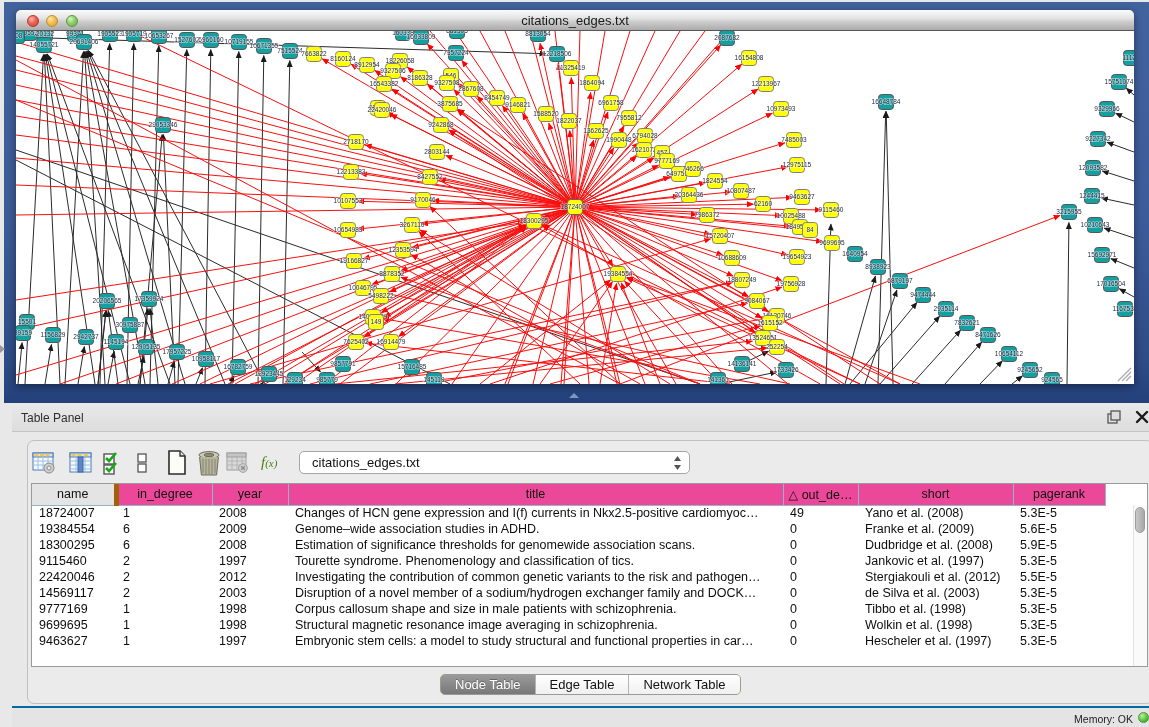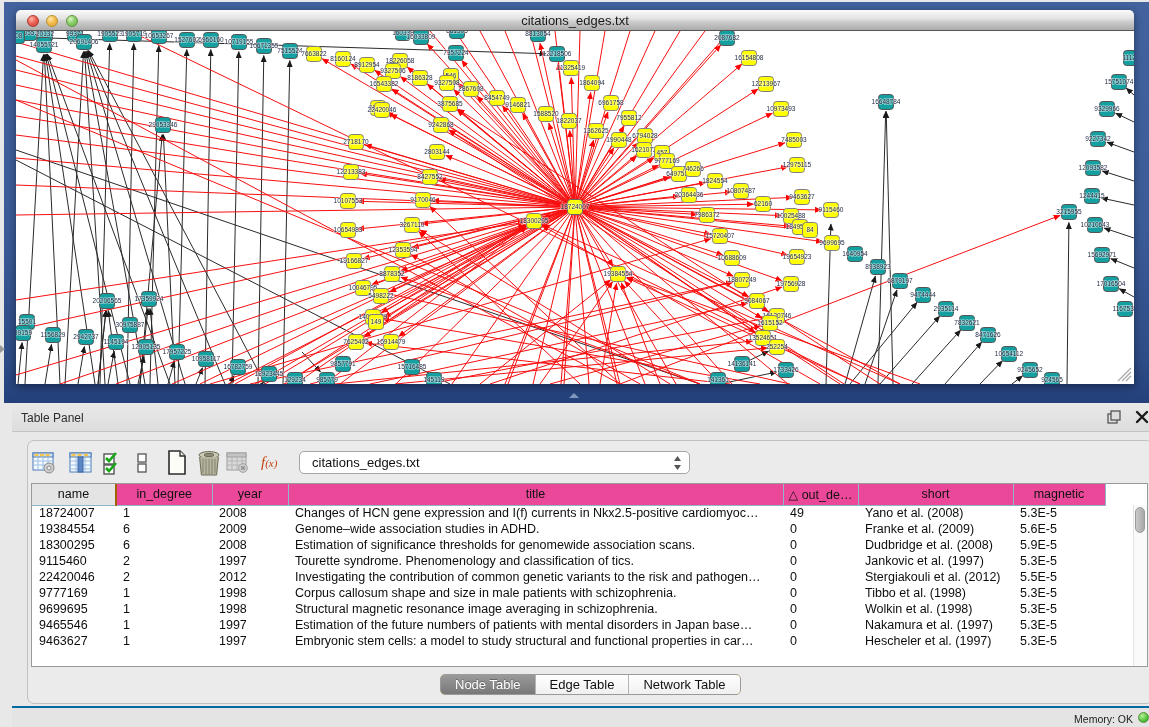--- a/index.html
+++ b/index.html
@@ -10,21 +10,21 @@
 .tl{position:absolute;top:5px;width:12px;height:12px;border-radius:50%}
 #gfx{position:absolute;left:0;top:21px;width:1118px;height:353px;background:#fff;overflow:hidden}
 #tpanel{position:absolute;left:12px;top:403px;width:1149px;height:324px;background:#e8e8e8}
 #tphead{position:absolute;left:0;top:0;width:100%;height:29px;background:linear-gradient(180deg,#e9e9e9,#dddddd);border-bottom:1px solid #c4c4c4}
 #tphead .t{position:absolute;left:9px;top:8px;font-size:12px;color:#2e2e2e}
 #box{position:absolute;left:15px;top:37px;width:1126px;height:264px;background:#ebebeb;border:1px solid #c0c0c0;border-radius:7px}
 #combo{position:absolute;left:287px;top:48px;width:391px;height:23px;background:#fff;border:1px solid #a6a6a6;border-radius:5px;font-size:13px;color:#111;line-height:21px;padding-left:12px}
 #tablewrap{position:absolute;left:19px;top:80px;width:1117px;height:184px;background:#fff;border:1px solid #9a9a9a;overflow:hidden}
 table{border-collapse:collapse;table-layout:fixed;width:1073px;font-size:12.5px}
 th{height:21px;background:#ec4899;border-right:1px solid #8fb6cc;border-bottom:1px solid #8fb6cc;font-weight:normal;font-size:12.5px;color:#111;padding:0}
-th.c0{background:#e4e4e4;border-right:2px solid #a16207}
+th.c0{background:#e4e4e4;border-right:5px solid #a16207}
 td{height:16px;padding:0 0 0 7px;white-space:nowrap;overflow:hidden;color:#0d0d0d}
 .c0{width:84px}.c1{width:96px}.c2{width:76px}.c3{width:495px}.c4{width:75px}.c5{width:155px}.c6{width:92px}
 td.c2,td.c4{}
 #vscroll{position:absolute;left:1121px;top:102px;width:14px;height:161px;background:#fafafa;border-left:1px solid #e3e3e3}
 #vthumb{position:absolute;left:1px;top:2px;width:10px;height:26px;border-radius:5px;background:linear-gradient(90deg,#c9c9c9,#a8a8a8);border:1px solid #9b9b9b}
 #segs{position:absolute;left:428px;top:271px;height:21px;display:flex;border:1px solid #9a9a9a;border-radius:5px;overflow:hidden;background:#eab308}
 .seg{font-size:13px;line-height:19px;padding:0 14px;color:#111;background:linear-gradient(180deg,#ffffff,#f0f0f0);border-right:1px solid #b5b5b5}
 .seg.on{background:linear-gradient(180deg,#9a9a9a,#787878);color:#fff;text-shadow:0 -1px 0 rgba(0,0,0,.3)}
 .seg:last-child{border-right:none}
 #membar{position:absolute;left:0;top:303px;width:1149px;height:21px;background:#e4e4e4;border-top:2px solid #0369a1}
@@ -628,38 +628,38 @@
     <path d="M3.6,7 L5.4,25 L20.6,25 L22.4,7" fill="#b5b5a0" stroke="#6c6c58"></path>
     <path d="M7,9 V23 M10,9 V24 M13,9 V24 M16,9 V24 M19,9 V23" stroke="#83836e" fill="none"></path>
   </svg>
   <svg class="icon" style="left:214px;top:49px" width="23" height="22" viewBox="0 0 23 22">
     <rect x="1" y="1" width="19" height="17" fill="#d9d9d9" stroke="#9f9f9f"></rect>
     <rect x="1" y="1" width="19" height="4" fill="#c4c4c4" stroke="#9f9f9f"></rect>
     <path d="M1,9 H20 M1,13 H20 M6,5 V18 M11,5 V18 M16,5 V18" stroke="#b5b5b5" fill="none"></path>
     <circle cx="17" cy="16" r="4.4" fill="#cdcdcd" stroke="#a5a5a5"></circle>
     <path d="M15.2,14.2 L18.8,17.8 M18.8,14.2 L15.2,17.8" stroke="#8d8d8d" stroke-width="1.4"></path>
   </svg>
-  <div style="position:absolute;left:249px;top:51px;font:italic 15px 'Liberation Serif',serif;color:#c2410c">f<span style="font-size:11px">(x)</span></div>
+  <div style="position:absolute;left:249px;top:51px;font:italic 15px 'Liberation Serif',serif;color:#4d7c0f">f<span style="font-size:11px">(x)</span></div>
   <div id="combo">citations_edges.txt
     <svg style="position:absolute;right:7px;top:4px" width="9" height="14" viewBox="0 0 9 14">
           <path d="M4.5,0 L8,5 L1,5 Z" fill="#555"></path>
           <path d="M4.5,14 L8,9 L1,9 Z" fill="#555"></path>
         </svg>
   </div>
   <div id="tablewrap">
    <table>
     <tbody>
             <tr>
               <th class="c0">name</th>
               <th class="c1">in_degree</th>
               <th class="c2">year</th>
               <th class="c3">title</th>
               <th class="c4">△ out_de…</th>
               <th class="c5">short</th>
-              <th class="c6">magnetic</th>
+              <th class="c6">pagerank</th>
             </tr>
     <tr>
               <td class="c0">18724007</td>
               <td class="c1">1</td>
               <td class="c2">2008</td>
               <td class="c3">Changes of HCN gene expression and I(f) currents in Nkx2.5-positive cardiomyoc…</td>
               <td class="c4">49</td>
               <td class="c5">Yano et al. (2008)</td>
               <td class="c6">5.3E-5</td>
             </tr>
@@ -693,44 +693,44 @@
             <tr>
               <td class="c0">22420046</td>
               <td class="c1">2</td>
               <td class="c2">2012</td>
               <td class="c3">Investigating the contribution of common genetic variants to the risk and pathogen…</td>
               <td class="c4">0</td>
               <td class="c5">Stergiakouli et al. (2012)</td>
               <td class="c6">5.5E-5</td>
             </tr>
             <tr>
+              <td class="c0">14569117</td>
+              <td class="c1">2</td>
+              <td class="c2">2003</td>
+              <td class="c3">Disruption of a novel member of a sodium/hydrogen exchanger family and DOCK…</td>
+              <td class="c4">0</td>
+              <td class="c5">de Silva et al. (2003)</td>
+              <td class="c6">5.3E-5</td>
+            </tr>
+            <tr>
               <td class="c0">9777169</td>
               <td class="c1">1</td>
               <td class="c2">1998</td>
               <td class="c3">Corpus callosum shape and size in male patients with schizophrenia.</td>
               <td class="c4">0</td>
               <td class="c5">Tibbo et al. (1998)</td>
               <td class="c6">5.3E-5</td>
             </tr>
             <tr>
               <td class="c0">9699695</td>
               <td class="c1">1</td>
               <td class="c2">1998</td>
               <td class="c3">Structural magnetic resonance image averaging in schizophrenia.</td>
               <td class="c4">0</td>
               <td class="c5">Wolkin et al. (1998)</td>
-              <td class="c6">5.3E-5</td>
-            </tr>
-            <tr>
-              <td class="c0">9465546</td>
-              <td class="c1">1</td>
-              <td class="c2">1997</td>
-              <td class="c3">Estimation of the future numbers of patients with mental disorders in Japan base…</td>
-              <td class="c4">0</td>
-              <td class="c5">Nakamura et al. (1997)</td>
               <td class="c6">5.3E-5</td>
             </tr>
             <tr>
               <td class="c0">9463627</td>
               <td class="c1">1</td>
               <td class="c2">1997</td>
               <td class="c3">Embryonic stem cells: a model to study structural and functional properties in car…</td>
               <td class="c4">0</td>
               <td class="c5">Hescheler et al. (1997)</td>
               <td class="c6">5.3E-5</td>

